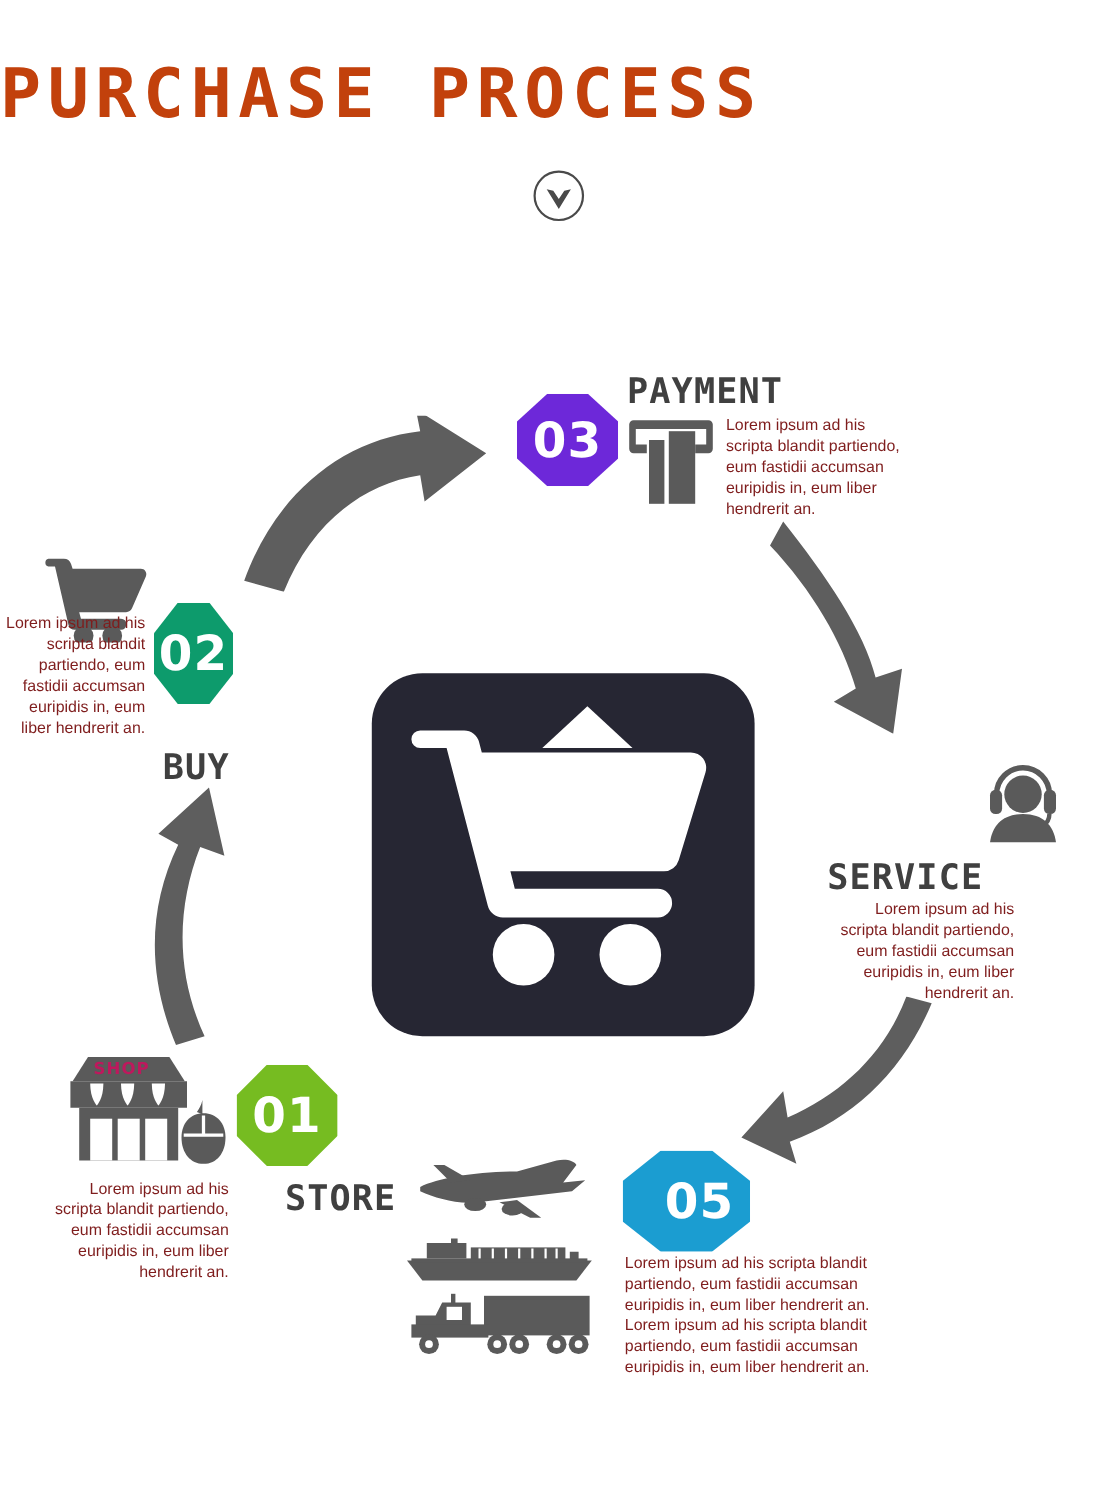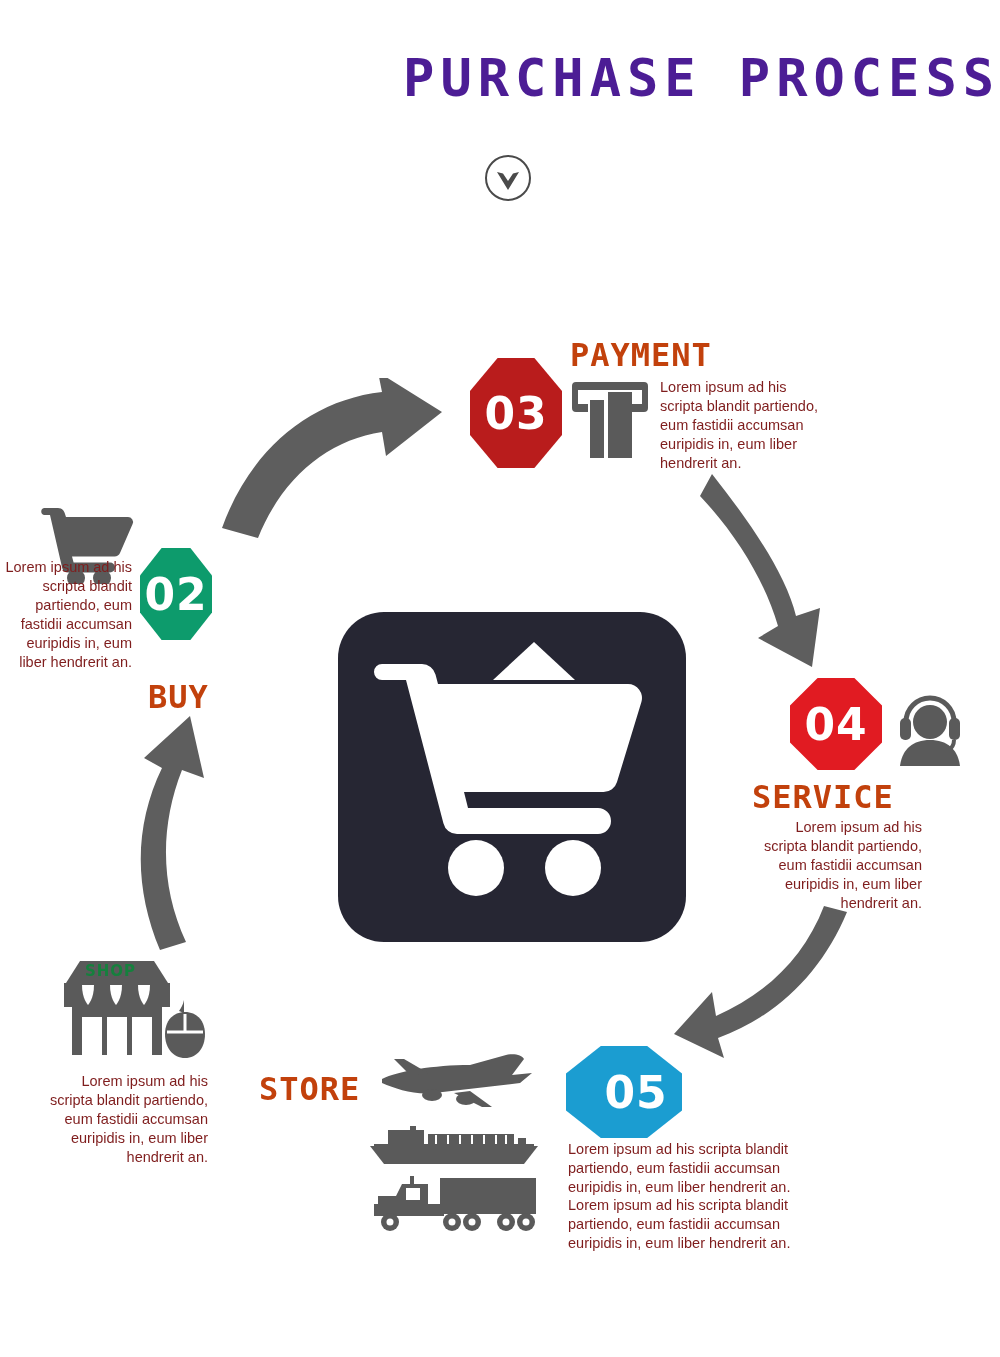--- a/index.html
+++ b/index.html
@@ -9,26 +9,26 @@
     background:#ffffff;
     font-family:"Liberation Sans", sans-serif;
     overflow:hidden;
     position:relative;
   }
   .stage{position:absolute;left:0;top:0;width:1000px;height:1357px;}
 
   
   .title{
     position:absolute;left:0;top:48px;width:1000px;
-    text-align:right;
+    text-align:left;
     font-family:"DejaVu Sans Mono","Liberation Mono",monospace;
     font-weight:bold;
-    font-size:52px;
+    font-size:62px;
     letter-spacing:6px;
-    color:#4c1d95;
+    color:#c2410c;
     white-space:nowrap;
   }
   .title-chevron{
     position:absolute;left:484px;top:154px;width:48px;height:48px;
   }
 
   
   .center-badge{
     position:absolute;left:338px;top:612px;width:348px;height:330px;
     background:#262633;border-radius:46px;
@@ -44,42 +44,42 @@
     font-family:"DejaVu Sans","Liberation Sans",sans-serif;
     font-weight:bold;
     letter-spacing:1px;
   }
 
   
   .step-title{
     position:absolute;
     font-family:"DejaVu Sans Mono","Liberation Mono",monospace;
     font-weight:bold;
-    color:#c2410c;
+    color:#404040;
     letter-spacing:1px;
     white-space:nowrap;
   }
 
   
   .body-copy{
     position:absolute;
     color:#7f1d1d;
     font-size:14.5px;
     line-height:19px;
     font-family:"Liberation Sans", sans-serif;
   }
   .ta-r{text-align:right;}
   .ta-l{text-align:left;}
 
   .icon-art{position:absolute;}
   .arrow{position:absolute;}
 
   .shop-sign{
     position:absolute;
-    color:#15803d;font-weight:bold;font-size:15px;
+    color:#be185d;font-weight:bold;font-size:15px;
     letter-spacing:1px;
     font-family:"DejaVu Sans","Liberation Sans",sans-serif;
     text-align:center;
   }
 </style>
 </head>
 <body>
 
 <div class="stage">
 
@@ -141,20 +141,23 @@
   <div class="shop-sign" style="left:85px;top:962px;">SHOP</div>
 
   <div class="icon-art" style="left:163px;top:1000px;">
     <svg width="44" height="62" viewBox="0 0 44 62">
       <path fill="#5A5A5A" d="M21 0 c-1 5 -3 8 -5 11 l5 2 Z"></path>
       <path fill="#5A5A5A" d="M22 12 C34 12 42 21 42 34 C42 48 34 58 22 58 C10 58 2 48 2 34 C2 21 10 12 22 12 Z"></path>
       <path fill="#ffffff" d="M22 14 L22 32 M4 32 L40 32" stroke="#ffffff" stroke-width="3"></path>
     </svg>
   </div>
 
+  <div class="octagon" style="left:215px;top:968px;width:92px;height:92px;font-size:44px;background:#76BC21;">
+    <span>01</span>
+  </div>
 
   <div class="step-title" style="left:215px;top:1070px;font-size:32px;margin-left:44px;">STORE</div>
 
   <div class="body-copy ta-r" style="left:48px;top:1072px;width:160px;">Lorem ipsum ad his scripta blandit partiendo, eum fastidii accumsan euripidis in, eum liber hendrerit an.</div>
 
   <div class="icon-art" style="left:38px;top:500px;">
     <svg width="98" height="84" viewBox="0 0 98 84">
       <path fill="#5A5A5A" d="M6 8 h14 a7 7 0 0 1 6.6 4.7 L28 17 h62 a5 5 0 0 1 4.6 7 L82 53 a6 6 0 0 1 -5.4 3.5 H34 l1.6 6 H72 a5 5 0 0 1 0 10 H30 a6 6 0 0 1 -5.8 -4.5 L12 15 H6 a3.6 3.6 0 0 1 0 -7 Z"></path>
       <circle cx="38" cy="78" r="9" fill="#5A5A5A"></circle>
       <circle cx="64" cy="78" r="9" fill="#5A5A5A"></circle>
@@ -162,39 +165,36 @@
   </div>
 
   <div class="octagon" style="left:140px;top:548px;width:72px;height:92px;font-size:44px;background:#0D9B6C;">
     <span>02</span>
   </div>
 
   <div class="step-title" style="left:148px;top:678px;font-size:32px;">BUY</div>
 
   <div class="body-copy ta-r" style="left:0px;top:558px;width:132px;">Lorem ipsum ad his scripta blandit partiendo, eum fastidii accumsan euripidis in, eum liber hendrerit an.</div>
 
-  <div class="octagon" style="left:470px;top:358px;width:92px;height:110px;font-size:44px;background:#b91c1c;">
+  <div class="octagon" style="left:470px;top:358px;width:92px;height:84px;font-size:44px;background:#6d28d9;">
     <span>03</span>
   </div>
 
   <div class="step-title" style="left:570px;top:336px;font-size:32px;">PAYMENT</div>
 
   <div class="icon-art" style="left:570px;top:378px;">
     <svg width="80" height="82" viewBox="0 0 80 82">
       <path fill="#5A5A5A" d="M6 4 H74 a4 4 0 0 1 4 4 V30 a4 4 0 0 1 -4 4 H62 V26 H72 V12 H8 V26 H18 V34 H6 a4 4 0 0 1 -4 -4 V8 a4 4 0 0 1 4 -4 Z"></path>
       <rect x="20" y="22" width="14" height="58" fill="#5A5A5A"></rect>
       <rect x="38" y="14" width="24" height="66" fill="#5A5A5A"></rect>
     </svg>
   </div>
 
   <div class="body-copy ta-l" style="left:660px;top:378px;width:170px;">Lorem ipsum ad his scripta blandit partiendo, eum fastidii accumsan euripidis in, eum liber hendrerit an.</div>
 
-  <div class="octagon" style="left:790px;top:678px;width:92px;height:92px;font-size:44px;background:#E11B22;">
-    <span>04</span>
-  </div>
 
   <div class="icon-art" style="left:894px;top:682px;">
     <svg width="72" height="84" viewBox="0 0 72 84">
       <path fill="none" stroke="#5A5A5A" stroke-width="5" d="M12 40 A24 24 0 0 1 60 40"></path>
       <rect x="6" y="36" width="11" height="22" rx="5" fill="#5A5A5A"></rect>
       <rect x="55" y="36" width="11" height="22" rx="5" fill="#5A5A5A"></rect>
       <path fill="none" stroke="#5A5A5A" stroke-width="4" d="M60 58 C60 68 50 72 42 72"></path>
       <circle cx="36" cy="40" r="17" fill="#5A5A5A"></circle>
       <path fill="#5A5A5A" d="M36 58 C54 58 64 68 66 84 H6 C8 68 18 58 36 58 Z"></path>
     </svg>

